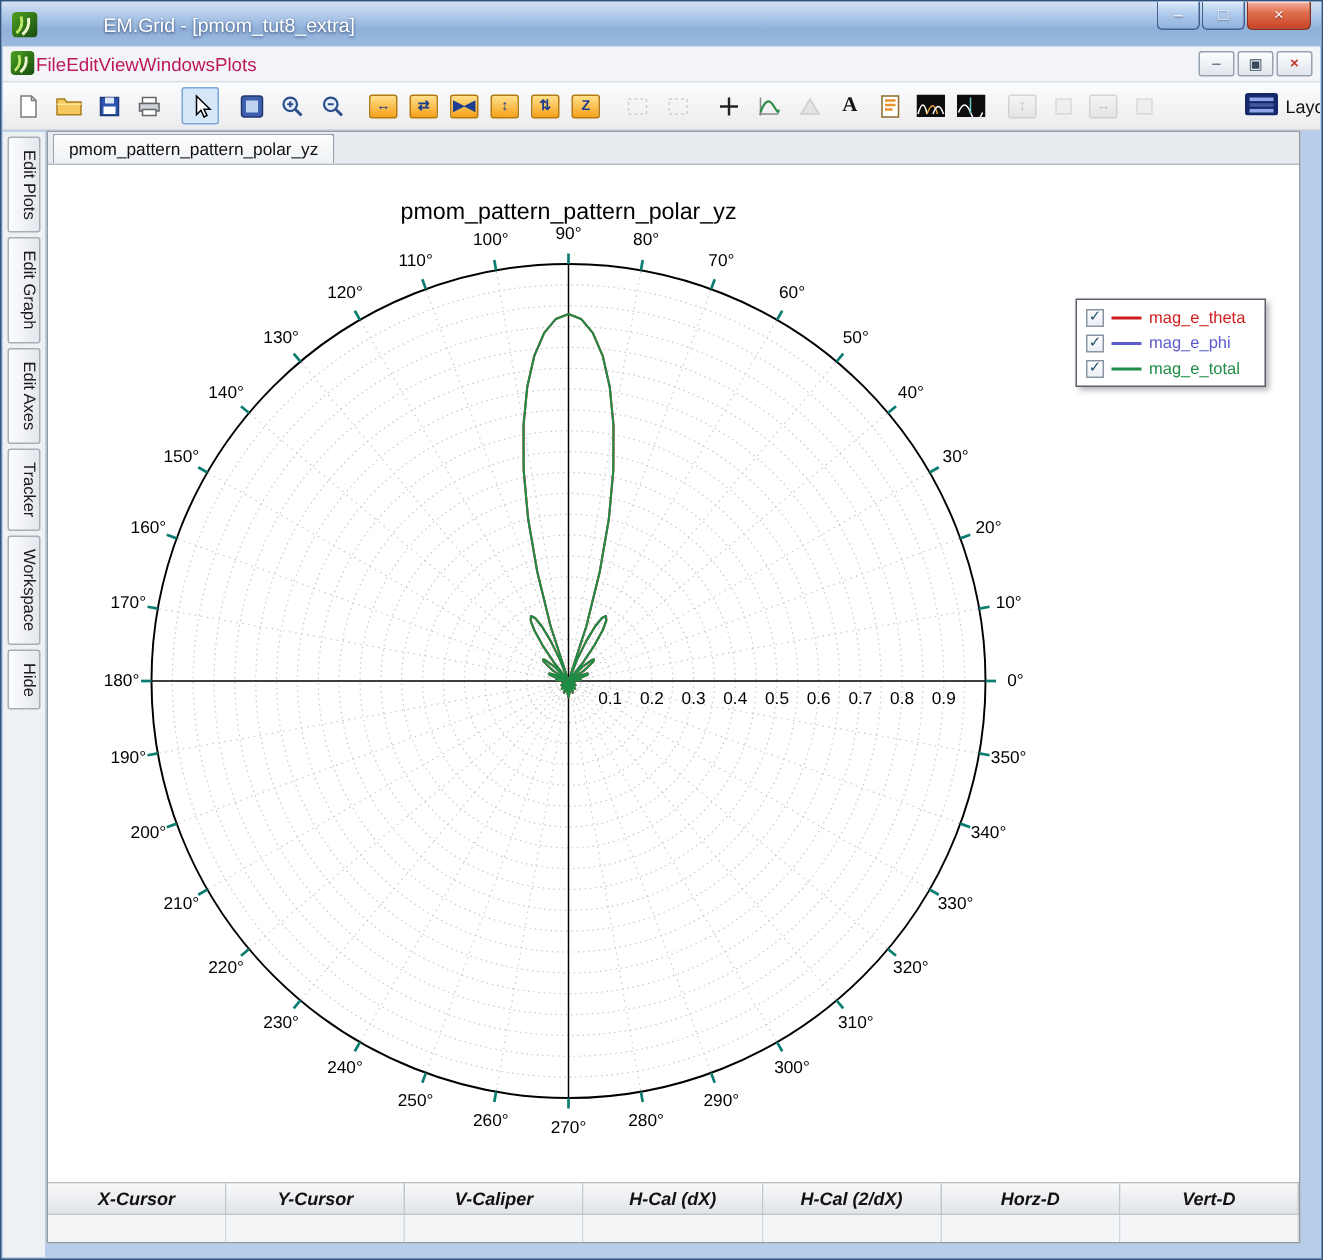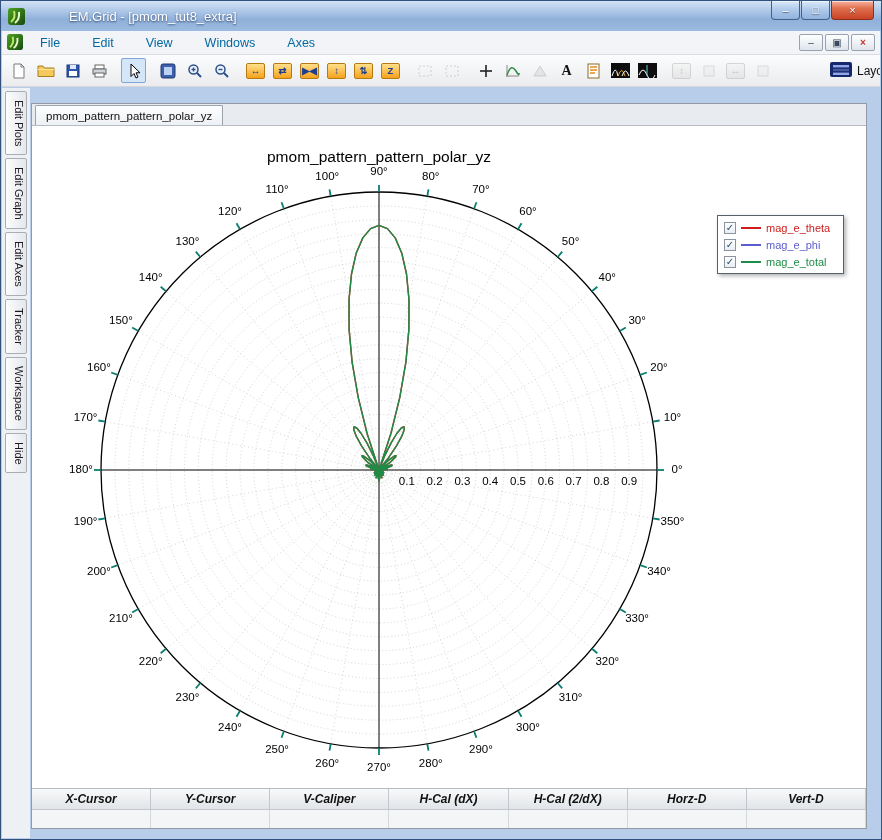--- a/index.html
+++ b/index.html
@@ -16,21 +16,21 @@
   .cap-btn { height:19px; width:29px; border:1px solid #44618c; border-top:none; border-radius:0 0 4px 4px;
     display:flex; align-items:center; justify-content:center; color:#fff; font-size:11px; line-height:1;
     text-shadow:0 1px 1px rgba(0,0,0,.55); box-shadow:inset 0 1px 0 rgba(255,255,255,.55); }
   .cap-btn.b-minimize, .cap-btn.b-maximize { background:linear-gradient(#dceafa,#b0cbec 45%,#8fb2dd); }
   .cap-btn.b-close { width:43px; background:linear-gradient(#f6b3a2,#e0704f 40%,#c94326); border-color:#8c2f16; }
 
   
   .menubar { position:absolute; top:30px; left:1px; right:1px; height:24px; background:#f2f4f7;
     border-bottom:1px solid #dadde2; display:flex; align-items:center; padding:0 5px; }
   .menu-items { display:flex; }
-  .menu-item { padding:4px 16px; font-size:12.5px; color:#0369a1; }
+  .menu-item { padding:4px 0; font-size:12.5px; color:#be185d; }
   .mdi-buttons { margin-left:auto; display:flex; gap:2px; }
   .mdi-btn { width:24px; height:17px; border:1px solid #98a2b0; border-radius:2px;
     background:linear-gradient(#fefefe,#dfe5ec); font-size:10px; display:flex; align-items:center; justify-content:center; color:#3a4a5e; }
   .mdi-btn.g-close { color:#c23a2a; font-weight:bold; }
 
   
   .toolbar { position:absolute; top:54px; left:1px; right:1px; height:32px;
     background:linear-gradient(#fbfcfd,#ececef); border-bottom:1px solid #d4d7db;
     display:flex; align-items:center; padding:0 3px; overflow:hidden; }
   .toolbar-buttons { display:flex; align-items:center; }
@@ -48,21 +48,21 @@
     font-size:12px; color:#111; white-space:nowrap; }
 
   
   .side-strip { position:absolute; top:87px; left:1px; width:28px; bottom:1px; background:#eef1f4;
     padding-top:3px; display:flex; flex-direction:column; gap:3px; align-items:center; }
   .side-tab { writing-mode:vertical-rl; background:linear-gradient(90deg,#fcfdfe,#e4e7ec);
     border:1px solid #a9aeb6; border-radius:2px; padding:8px 1px; font-size:11px; color:#1a1a1a;
     width:22px; text-align:center; }
 
   
-  .main { position:absolute; top:86px; left:30px; right:14px; bottom:10px; background:#fff; border:1px solid #939aa3;margin-top:16px; }
+  .main { position:absolute; top:86px; left:30px; right:14px; bottom:10px; background:#fff; border:1px solid #939aa3; }
   .doctabs { position:absolute; top:0; left:0; right:0; height:22px; background:#e8ebef;
     border-bottom:1px solid #b7bcc4; display:flex; align-items:flex-end; padding:0 3px; }
   .doctab { height:20px; display:flex; align-items:center; padding:0 10px; font-size:11.5px;
     background:linear-gradient(#fcfdfe,#eef1f4); border:1px solid #9ba2ab; border-bottom:none;
     border-radius:2px 2px 0 0; color:#111; }
 
   .plotarea { position:absolute; top:22px; left:0; right:0; bottom:40px; background:#fff; }
   #polar-svg { position:absolute; left:0; top:0; }
 
   .legend { position:absolute; left:685px; top:89px; width:127px; background:#fff;
@@ -120,21 +120,21 @@
           <rect width="17" height="17" rx="3" fill="url(#g2)"></rect>
           <path d="M3 14 Q8 10 6 3" stroke="#bfe86a" stroke-width="2" fill="none"></path>
           <path d="M7 15 Q12 11 11 4" stroke="#eef7d0" stroke-width="2" fill="none"></path>
         </svg>
     </span>
     <div class="menu-items">
         <span class="menu-item">File</span>
         <span class="menu-item">Edit</span>
         <span class="menu-item">View</span>
         <span class="menu-item">Windows</span>
-        <span class="menu-item">Axes</span>
+        <span class="menu-item">Plots</span>
       </div>
     <div class="mdi-buttons">
         <div class="mdi-btn">–</div>
         <div class="mdi-btn">▣</div>
         <div class="mdi-btn g-close">×</div>
       </div>
   </div>
 
   <div class="toolbar">
     <div class="toolbar-buttons">

